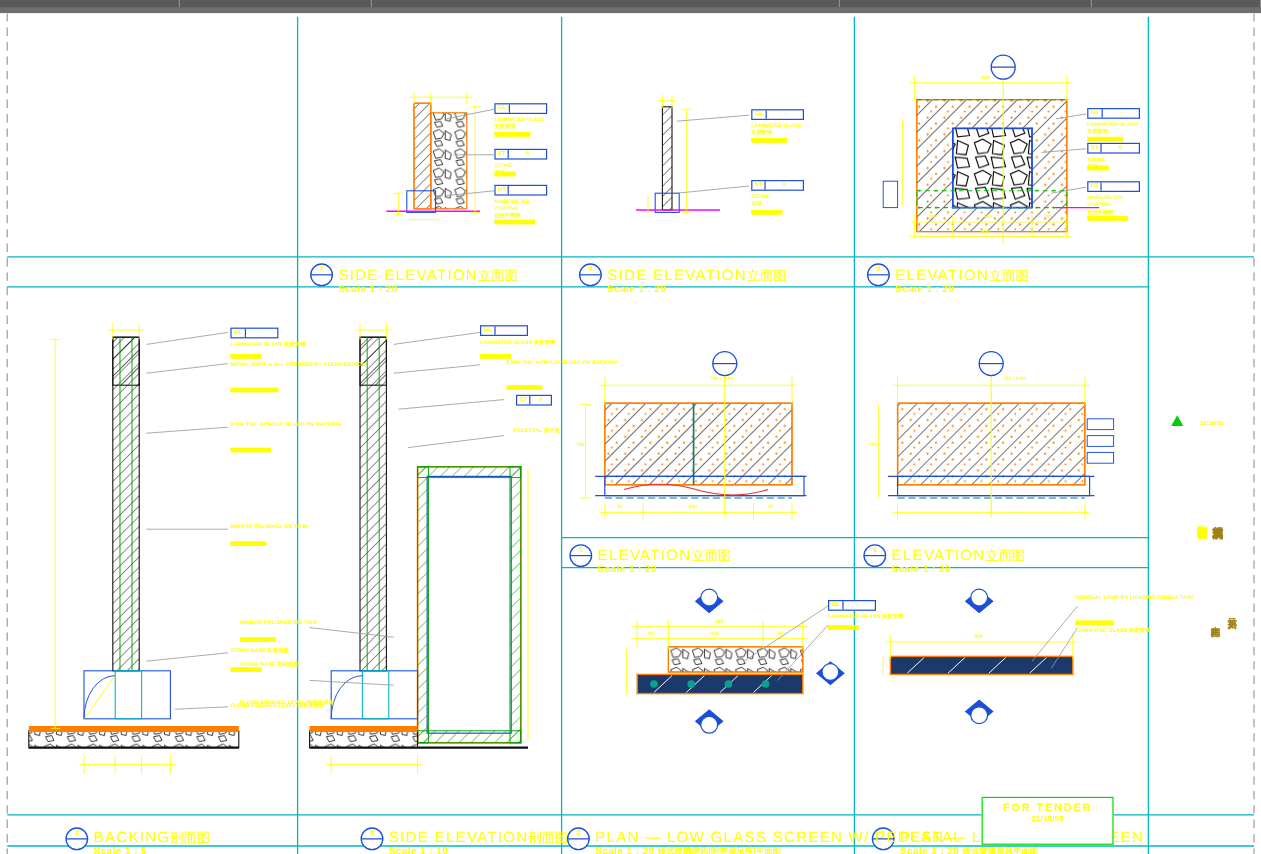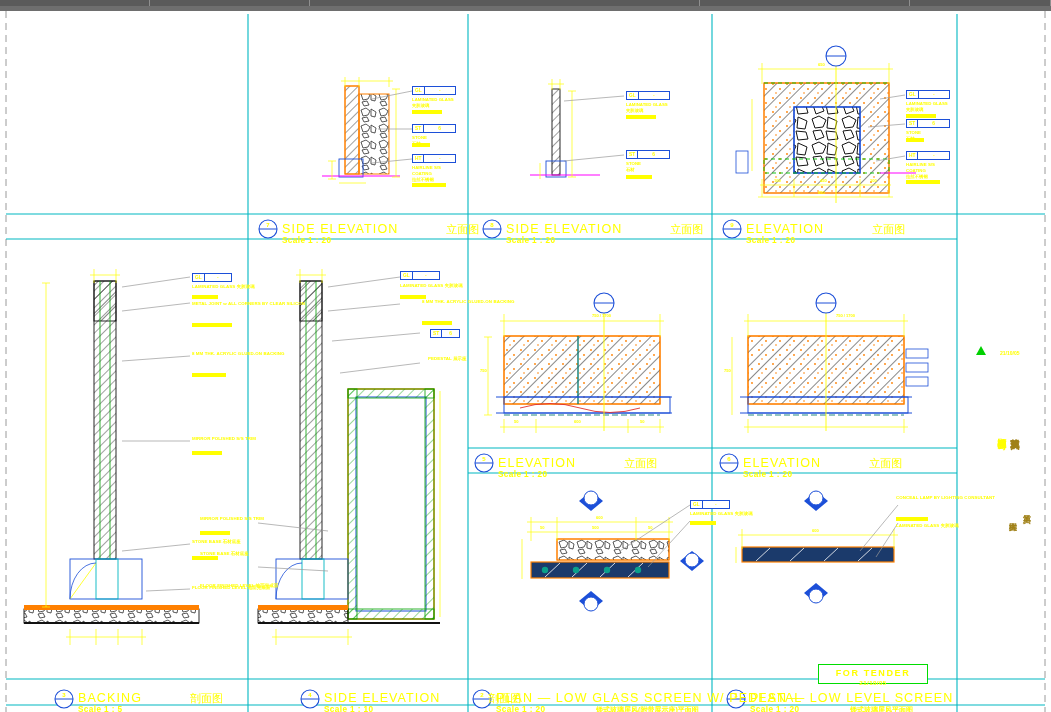--- a/index.html
+++ b/index.html
@@ -48,21 +48,21 @@
     white-space: nowrap;
     font-family: "Liberation Sans", sans-serif;
     line-height: 1;
     pointer-events: none;
   }
   .ttl {
     color: #ffff00;
     font-size: 12.5px;
     letter-spacing: 1.1px;
   }
-  .ttl-cn { font-size: 11px; letter-spacing: 0px; margin-left: 48px; }
+  .ttl-cn { font-size: 11px; letter-spacing: 0px; }
   .scl {
     color: #ffff00;
     font-size: 8.2px;
     font-weight: bold;
     letter-spacing: .4px;
   }
   .anno {
     color: #ffff00;
     font-size: 4.4px;
     font-weight: bold;
@@ -753,21 +753,21 @@
 
     <div class="t dim" style="left:596px;top:505px">600</div>
     <div class="t dim" style="left:540px;top:515px">50</div>
     <div class="t dim" style="left:592px;top:515px">500</div>
     <div class="t dim" style="left:648px;top:515px">50</div>
     <div class="t dim" style="left:812px;top:518px">600</div>
 
     <div id="revtri" style="left:976px;top:335px"></div>
     <div id="revdate" style="left:1000px;top:339px">21/10/05</div>
 
-    <div id="tender" style="left:818px;top:653px;width:110px;height:20px">
+    <div id="tender" style="left:818px;top:653px;width:110px;height:40px">
       <div class="l1">FOR TENDER</div>
       <div class="l2">21/10/05</div>
     </div>
 
     <div class="vtxt gold" style="left:1010px;top:420px">新式玻璃屏风</div>
     <div class="vtxt yel" style="left:997px;top:420px">顾问有限公司</div>
     <div class="vtxt gold small" style="left:1008px;top:505px">大样图</div>
     <div class="vtxt gold small" style="left:1022px;top:498px">第二页</div>
 
   </div>

